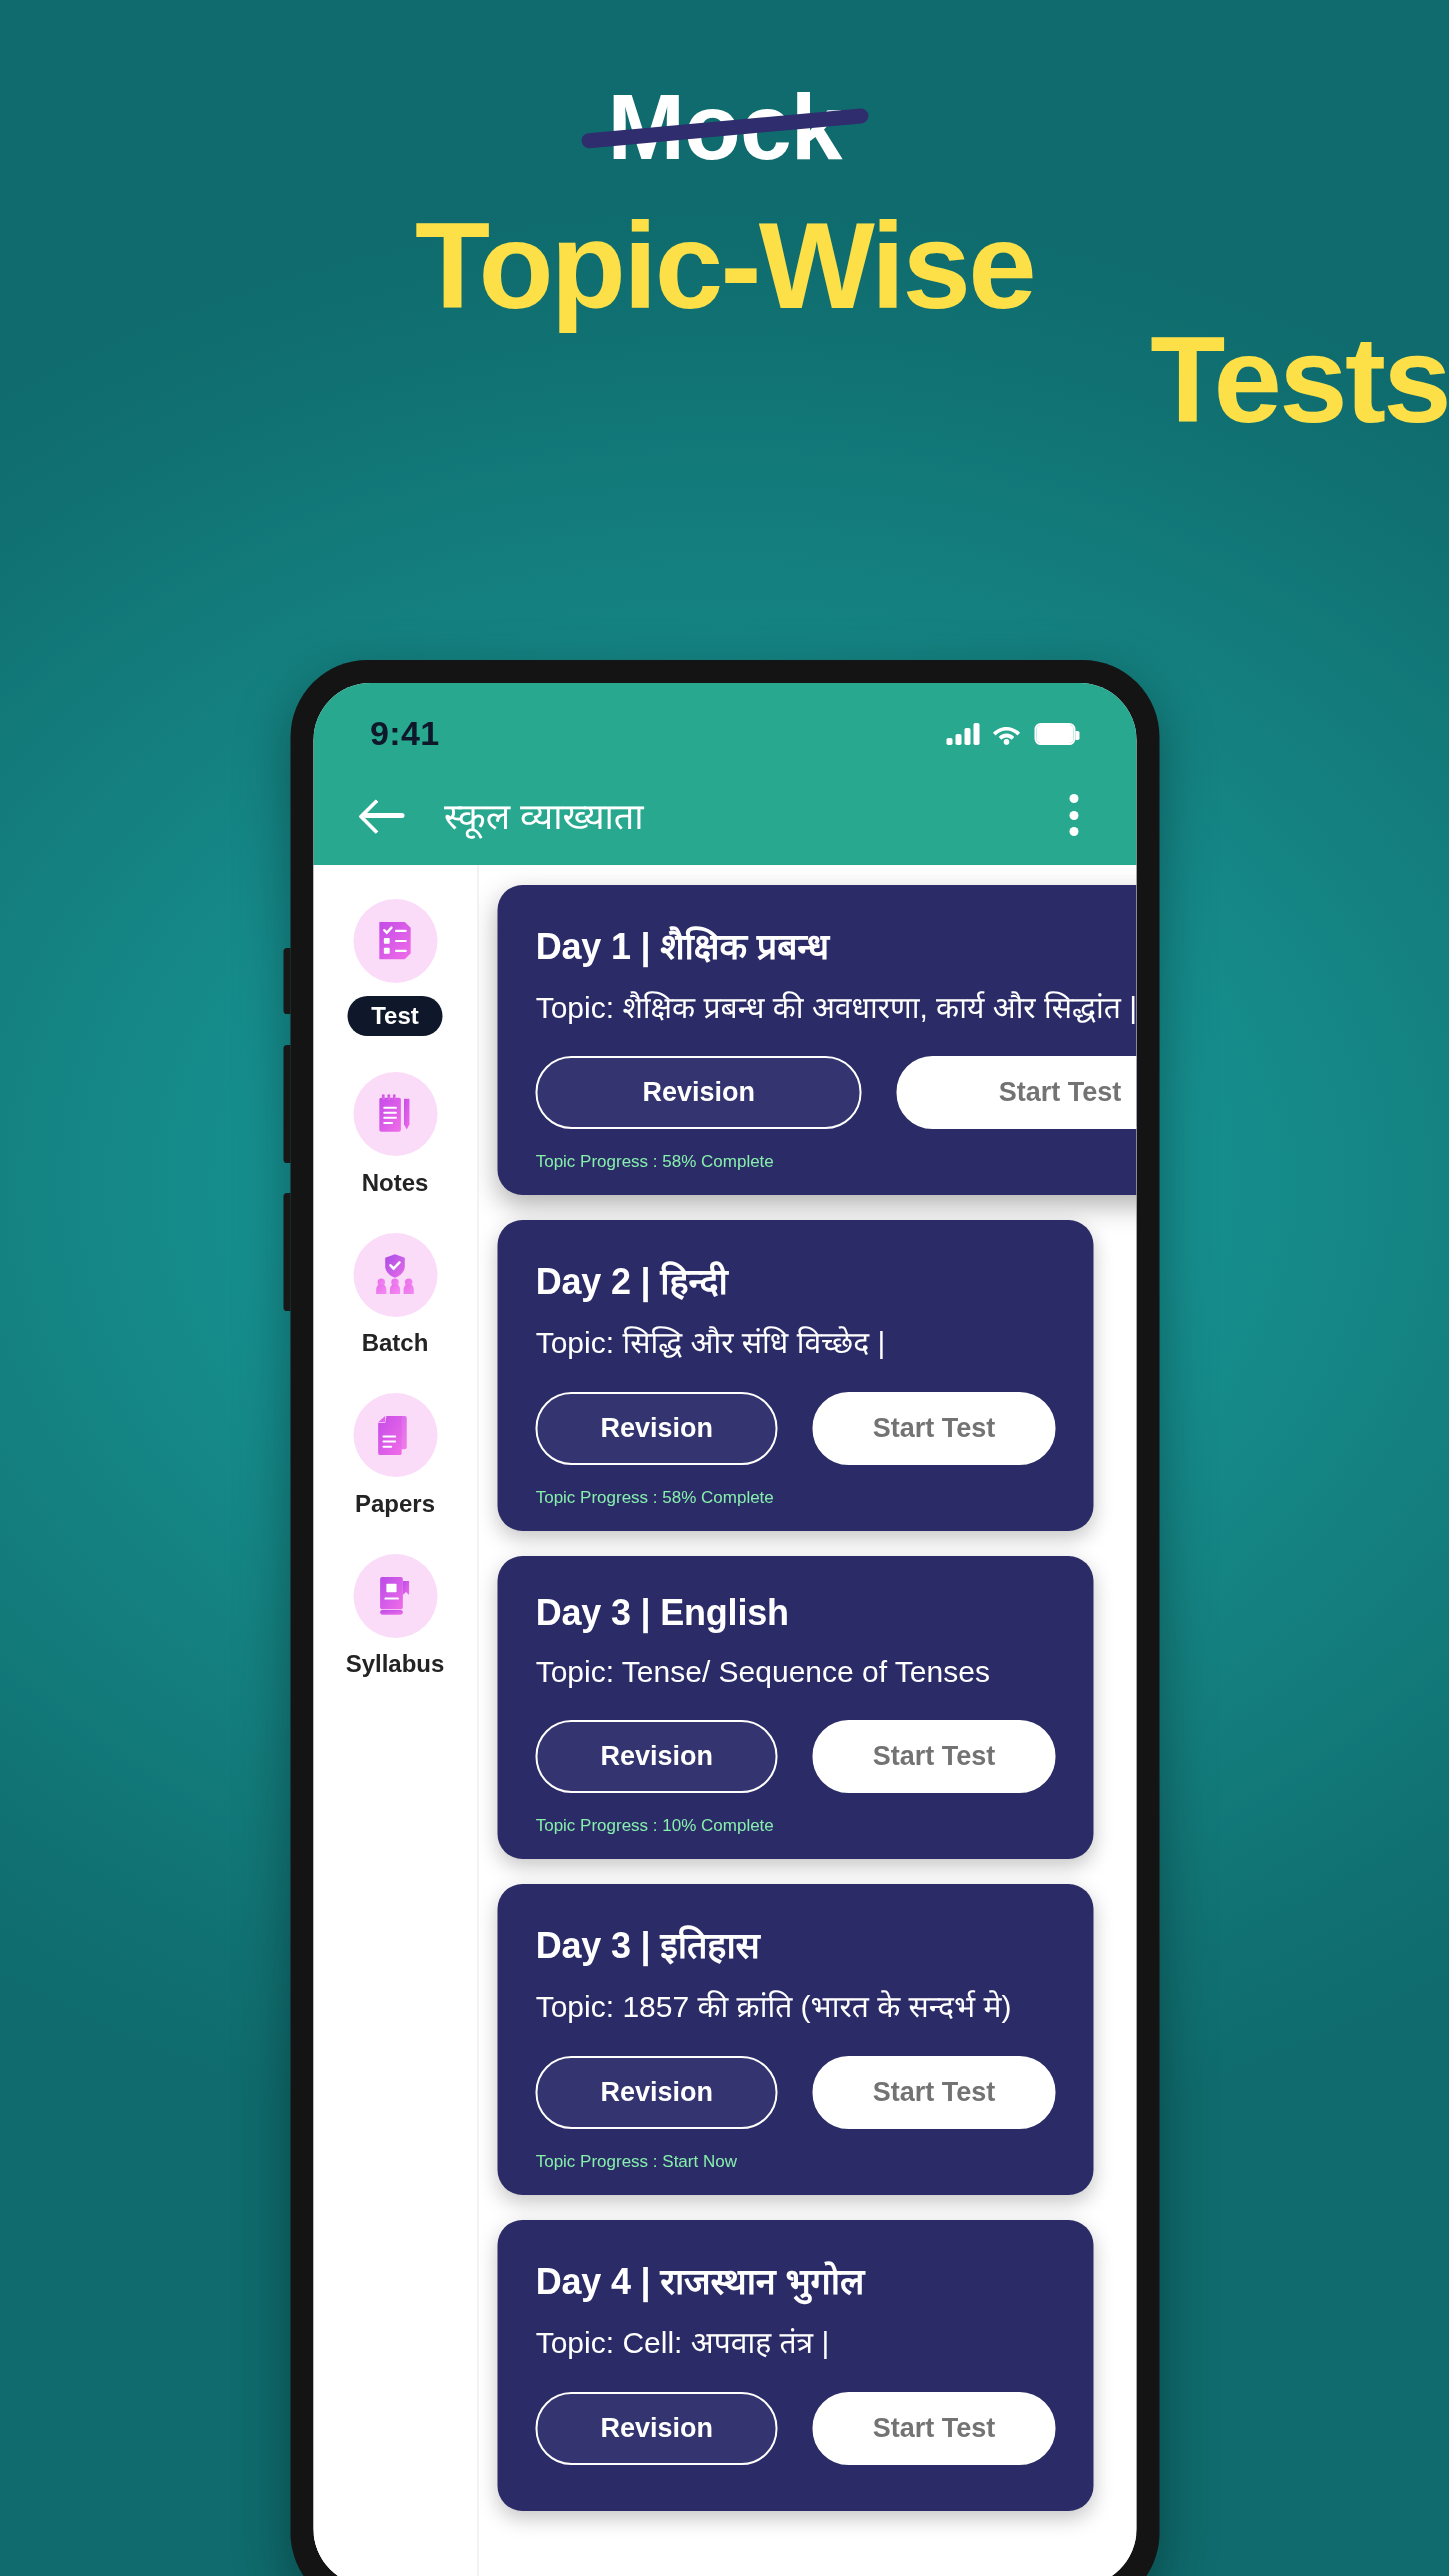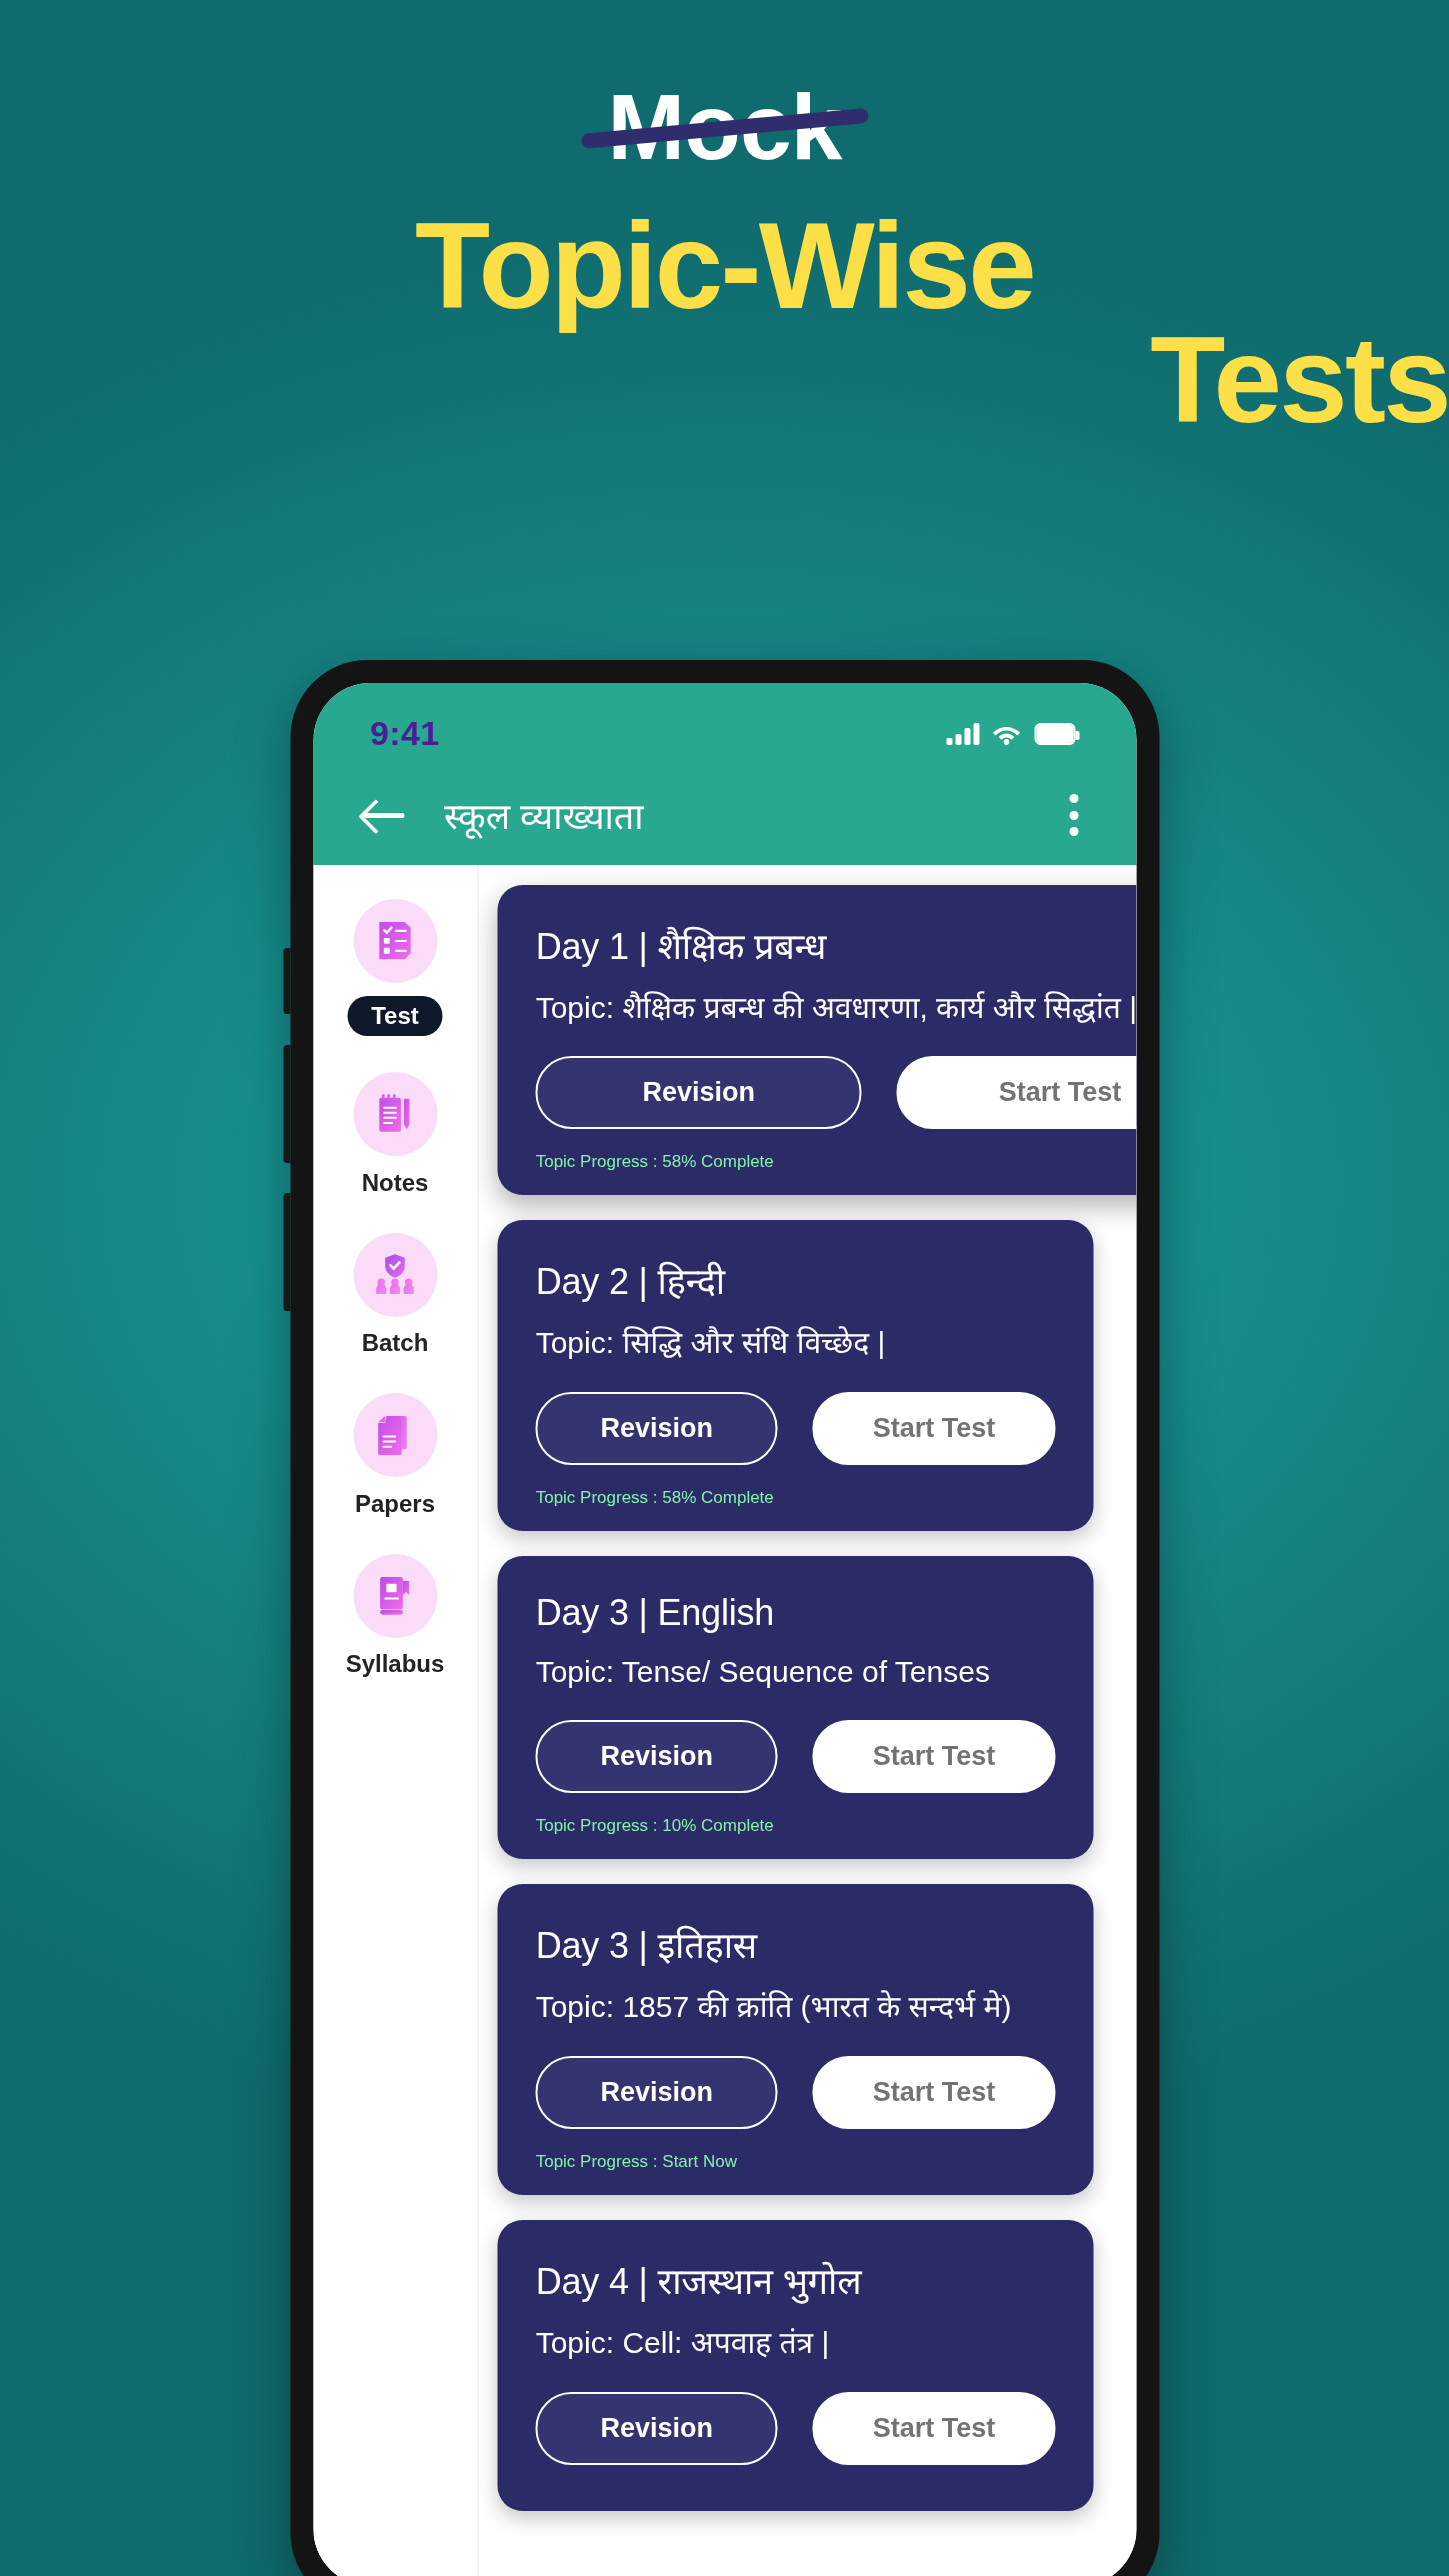--- a/index.html
+++ b/index.html
@@ -67,21 +67,21 @@
     border-radius:57px;
     overflow:hidden;
   }
 
   
   #statusbar {
     height:82px; background:#28a98f;
     display:flex; align-items:center; justify-content:space-between;
     padding:19.7px 61px 0 57px;
   }
-  #clock { color:#4c1d95; font-size:34px; font-weight:600; letter-spacing:0.4px;text-align:center; }
+  #clock { color:#0f172a; font-size:34px; font-weight:600; letter-spacing:0.4px;text-align:center; }
   #sys-icons { display:flex; align-items:center; gap:12.5px; }
   .bars { display:flex; align-items:flex-end; gap:3.6px; height:23px; }
   .bars i { display:block; width:5.4px; background:#fff; border-radius:1.8px; }
   .bars i:nth-child(1){height:7.2px} .bars i:nth-child(2){height:11.6px}
   .bars i:nth-child(3){height:17px} .bars i:nth-child(4){height:22.4px}
   .batt {
     width:41px; height:21.5px; border:2.7px solid #fff; border-radius:6.3px;
     position:relative; background:#fff; background-clip:padding-box;
   }
   .batt::after{content:"";position:absolute;right:-6.3px;top:6.3px;width:3.6px;height:9px;background:#fff;border-radius:0 1.8px 1.8px 0;}
@@ -124,21 +124,21 @@
   .card {
     background:#2b2b67; border-radius:25px;
     color:#fff; padding:36px 38px 23px 38px;
     margin:0 43px 25px 19.7px;
     box-shadow:0 7.2px 19.7px rgba(0,0,0,.22);
   }
   .card.first {
     margin-right:-125px;
     box-shadow:0 10.7px 27px rgba(0,0,0,.3);
   }
-  .card-title { font-size:36px; font-weight:400; margin-bottom:18px; letter-spacing:-0.2px; }
+  .card-title { font-size:36px; font-weight:700; margin-bottom:18px; letter-spacing:-0.2px; }
   .card-topic { font-size:30px; font-weight:400; line-height:1.32; margin-bottom:29px; }
   .card-actions { display:flex; gap:35px; margin-bottom:23px; }
   .btn {
     flex:1; text-align:center; border-radius:36px;
     font-size:27px; font-weight:700; padding:19px 0; cursor:pointer;
   }
   .btn-revision { border:2.7px solid #ffffff; color:#ffffff; background:#343470; }
   .btn-start { background:#ffffff; color:#737373; border:2.7px solid #ffffff; }
   .card-progress { font-size:17px; color:#86efac; font-weight:400; }
 

